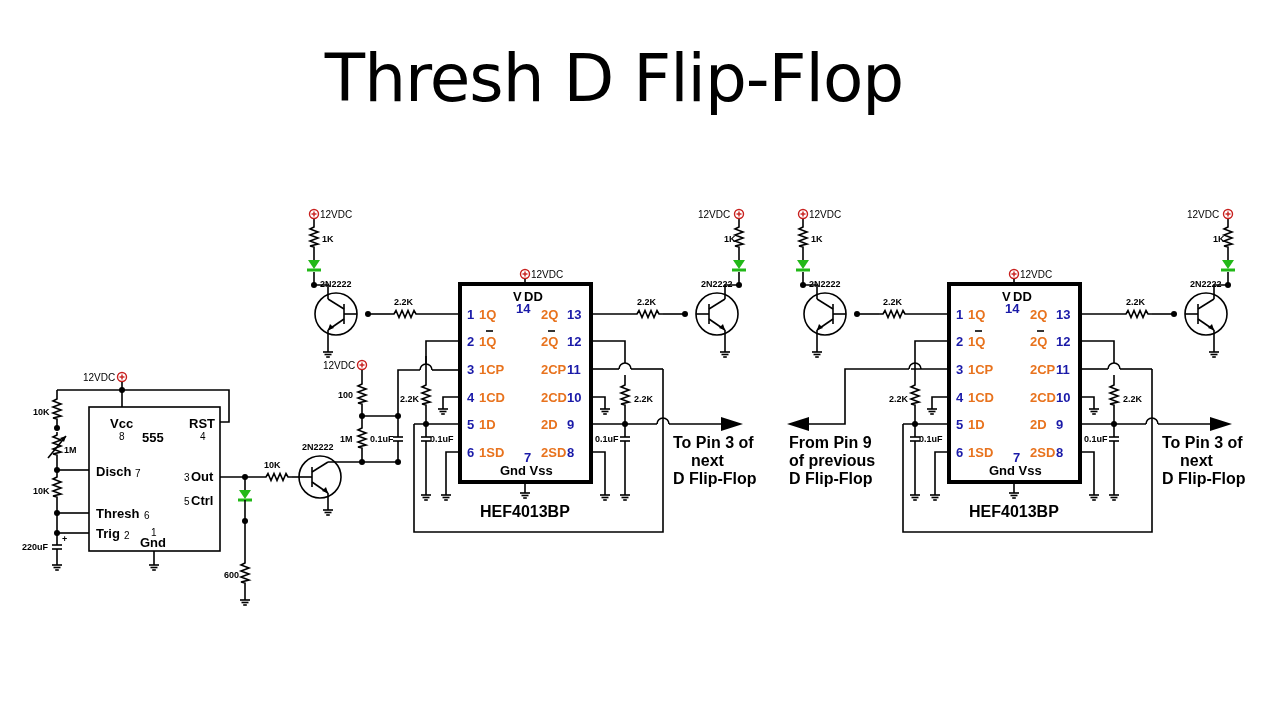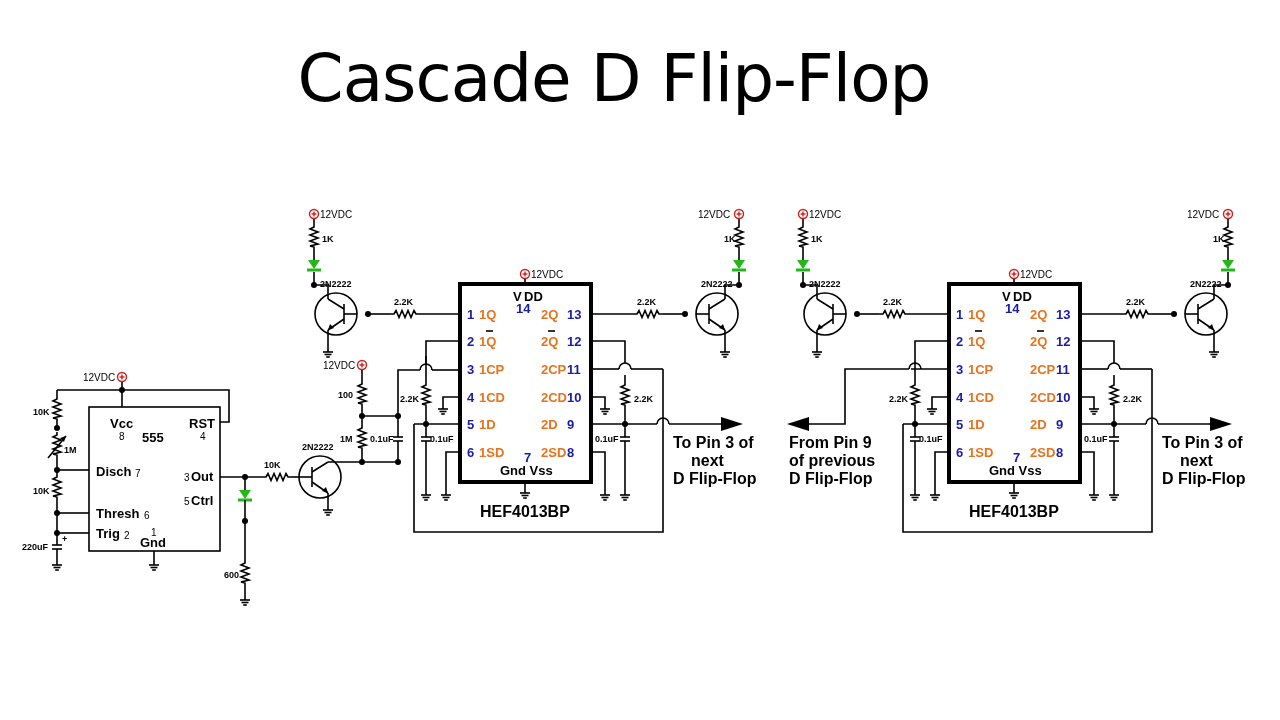--- a/index.html
+++ b/index.html
@@ -12,21 +12,21 @@
   .sup{font-family:"Liberation Sans",sans-serif;font-size:10px;fill:#000;}
   .ic{font-family:"Liberation Sans",sans-serif;font-weight:bold;font-size:13px;fill:#000;}
   .pin{font-family:"Liberation Sans",sans-serif;font-weight:bold;font-size:13px;fill:#1a1aa8;}
   .sig{font-family:"Liberation Sans",sans-serif;font-weight:bold;font-size:13px;fill:#e8731e;}
   .big{font-family:"Liberation Sans",sans-serif;font-weight:bold;font-size:16px;fill:#000;}
   .note{font-family:"Liberation Sans",sans-serif;font-weight:bold;font-size:16px;fill:#000;}
 </style>
 </head>
 <body>
 
-<div id="title">Cascade D Flip-Flop</div>
+<div id="title">Thresh D Flip-Flop</div>
 
 <svg id="sch" width="1280" height="720" viewBox="0 0 1280 720" xmlns="http://www.w3.org/2000/svg">
   <defs>
     <g id="gnd">
       <line class="w" x1="0" y1="0" x2="0" y2="5"></line>
       <line class="w" x1="-5" y1="5" x2="5" y2="5"></line>
       <line class="w" x1="-3.5" y1="7.5" x2="3.5" y2="7.5"></line>
       <line class="w" x1="-1.8" y1="10" x2="1.8" y2="10"></line>
     </g>
     <g id="supply">

